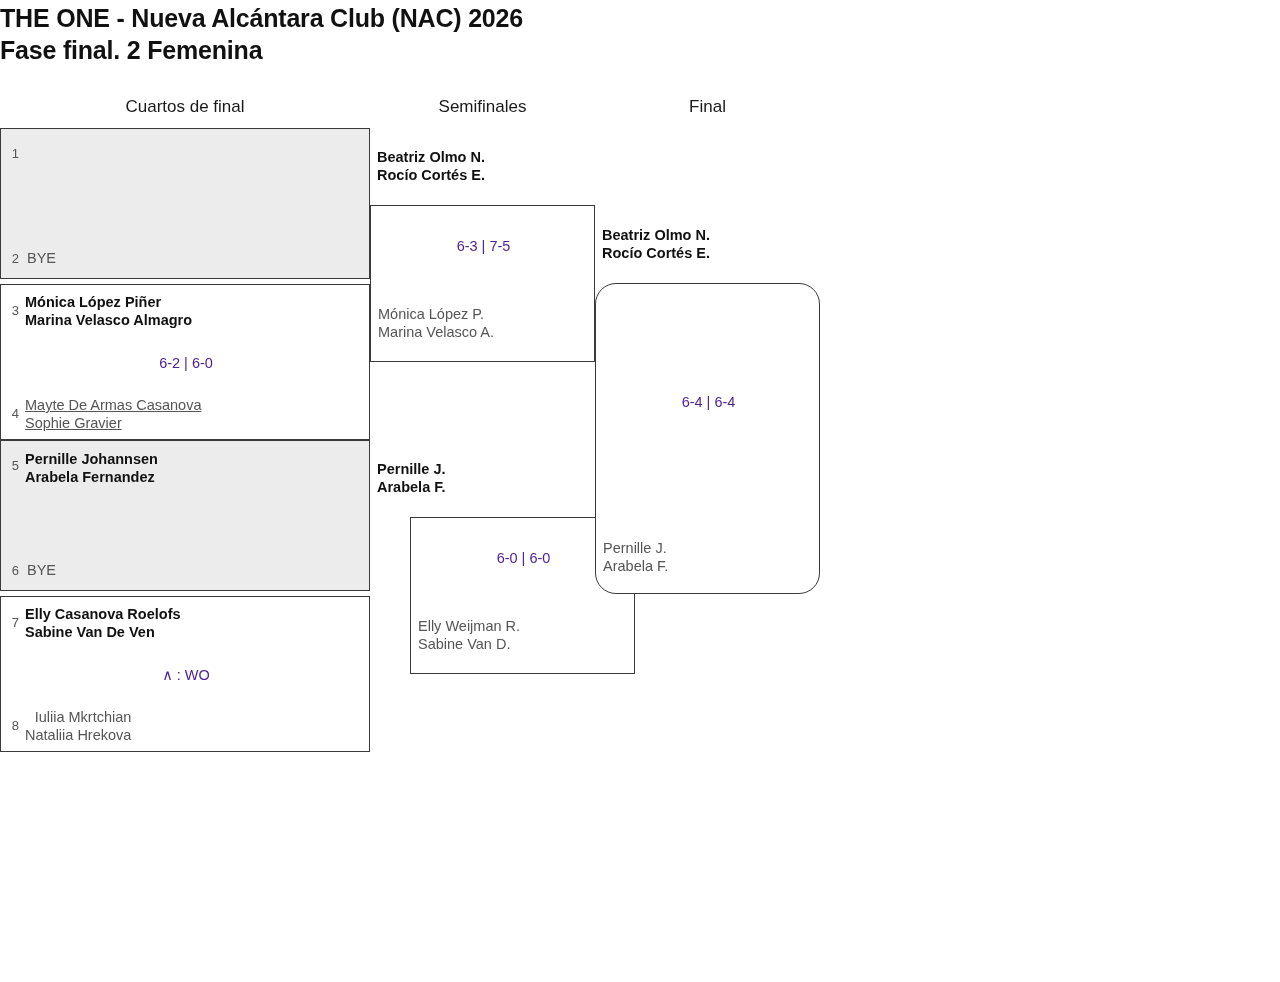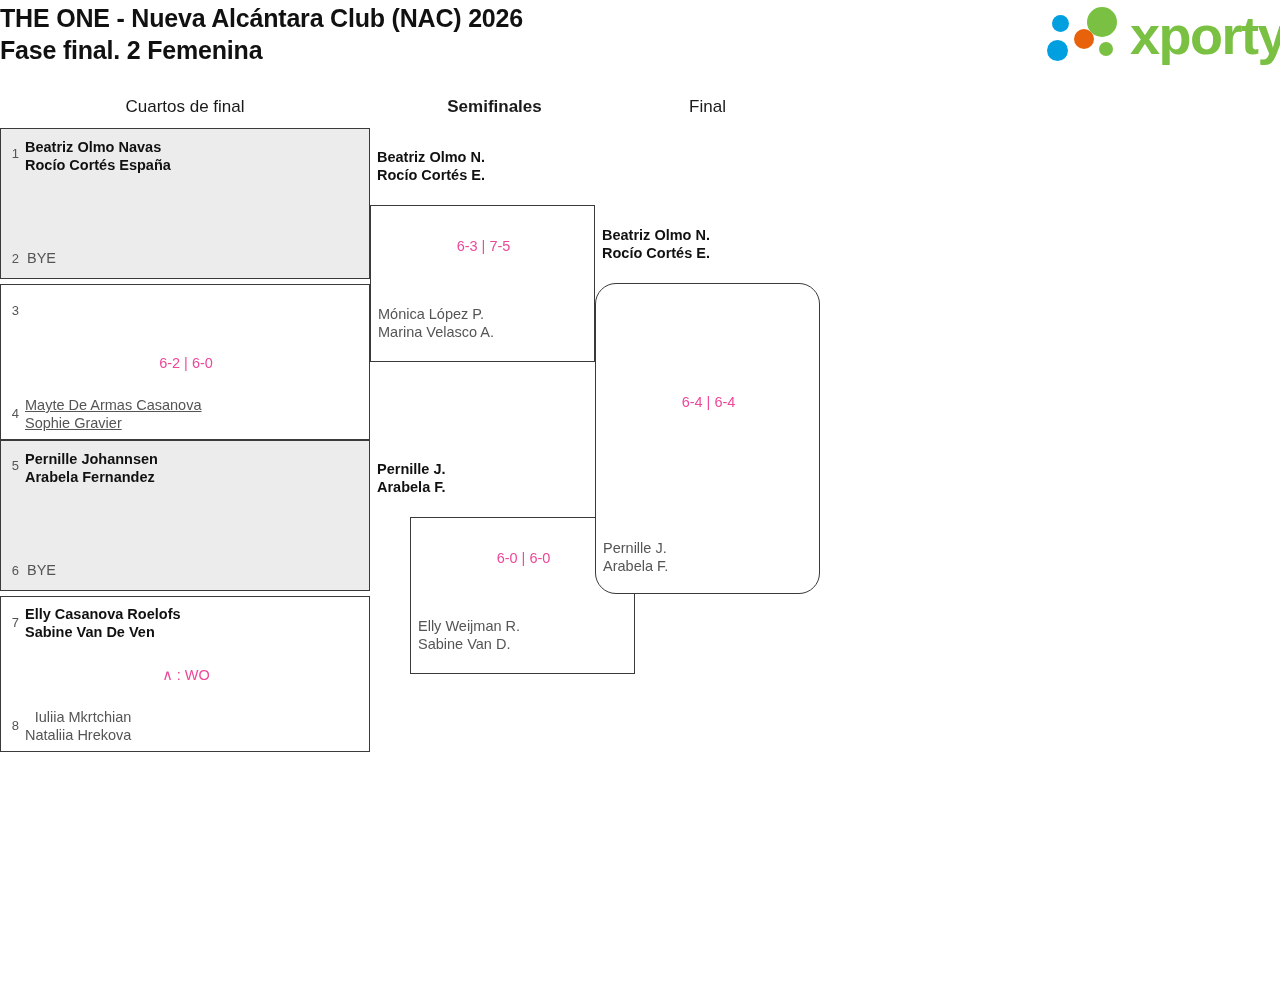--- a/index.html
+++ b/index.html
@@ -80,63 +80,53 @@
     position: absolute;
     font-size: 14.5px;
     line-height: 18px;
     color: #555555;
   }
 
   .score {
     position: absolute;
     font-size: 14.5px;
     line-height: 18px;
-    color: #ec4899;
+    color: #4c1d95;
     text-align: center;
     white-space: nowrap;
   }
 </style>
 </head>
 <body>
 
 <div id="root">
 
   <div class="title-block">
     <div class="title-line">THE ONE - Nueva Alcántara Club (NAC) 2026</div>
     <div class="title-line">Fase final. 2 Femenina</div>
   </div>
 
-  <div class="logo">
-    <div class="logo-dots">
-      <span class="dot" style="left:8px;  top:8px;  width:17px; height:17px; background:#00a0e0;"></span>
-      <span class="dot" style="left:30px; top:22px; width:20px; height:20px; background:#e8620c;"></span>
-      <span class="dot" style="left:43px; top:0px;  width:30px; height:30px; background:#7ac143;"></span>
-      <span class="dot" style="left:3px;  top:33px; width:21px; height:21px; background:#00a0e0;"></span>
-      <span class="dot" style="left:55px; top:35px; width:14px; height:14px; background:#7ac143;"></span>
-    </div>
-    <div class="logo-word">xporty</div>
-  </div>
 
   <div class="round-head" style="left:0px;   top:96px; width:370px;">Cuartos de final</div>
-  <div class="round-head" style="left:382px; top:96px; width:225px;font-weight:bold;">Semifinales</div>
+  <div class="round-head" style="left:370px; top:96px; width:225px;">Semifinales</div>
   <div class="round-head" style="left:595px; top:96px; width:225px;">Final</div>
 
   <div class="mbox shaded" style="left:0px; top:128px; width:370px; height:151px;">
     <div class="seed" style="left:0px; top:17px;">1</div>
-    <div class="team win" style="left:24px; top:9px;">
-      <span class="ln">Beatriz Olmo Navas</span>
-      <span class="ln">Rocío Cortés España</span>
-    </div>
     <div class="seed" style="left:0px; top:122px;">2</div>
     <div class="bye" style="left:26px; top:120px;">BYE</div>
     <div class="score" style="left:0px; top:66px; width:370px;"></div>
   </div>
 
   <div class="mbox" style="left:0px; top:284px; width:370px; height:156px;">
     <div class="seed" style="left:0px; top:18px;">3</div>
+    <div class="team win" style="left:24px; top:8px;">
+      <span class="ln">Mónica López Piñer</span>
+      <span class="ln">Marina Velasco Almagro</span>
+    </div>
     <div class="seed" style="left:0px; top:121px;">4</div>
     <div class="team lose" style="left:24px; top:111px;text-decoration:underline;">
       <span class="ln">Mayte De Armas Casanova</span>
       <span class="ln">Sophie Gravier</span>
     </div>
     <div class="score" style="left:0px; top:69px; width:370px;">6-2 | 6-0</div>
   </div>
 
   <div class="mbox shaded" style="left:0px; top:440px; width:370px; height:151px;">
     <div class="seed" style="left:0px; top:17px;">5</div>

